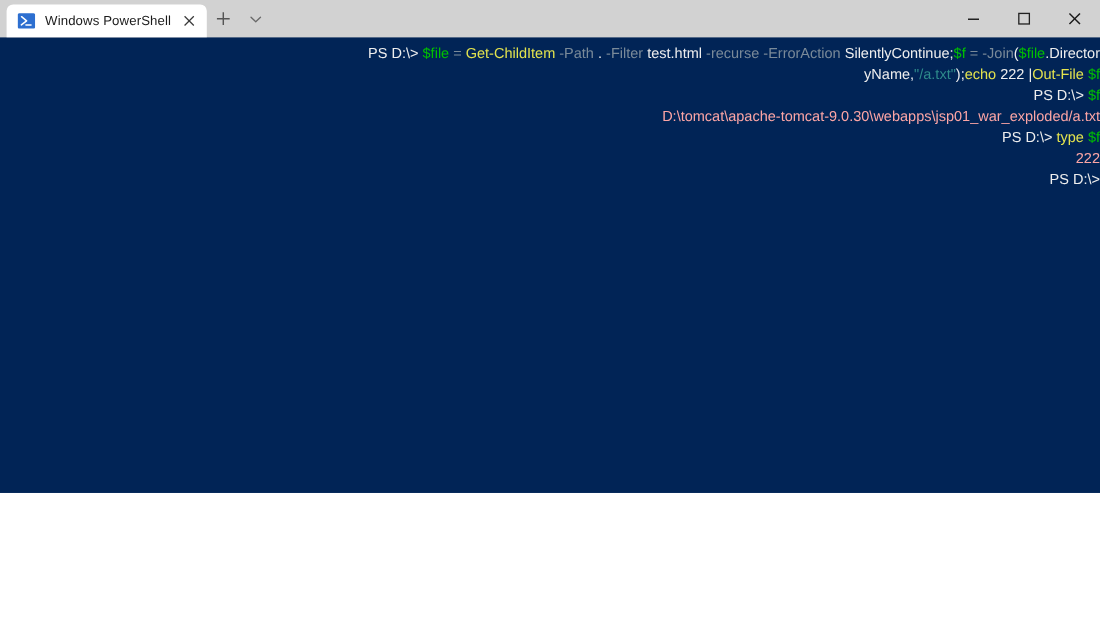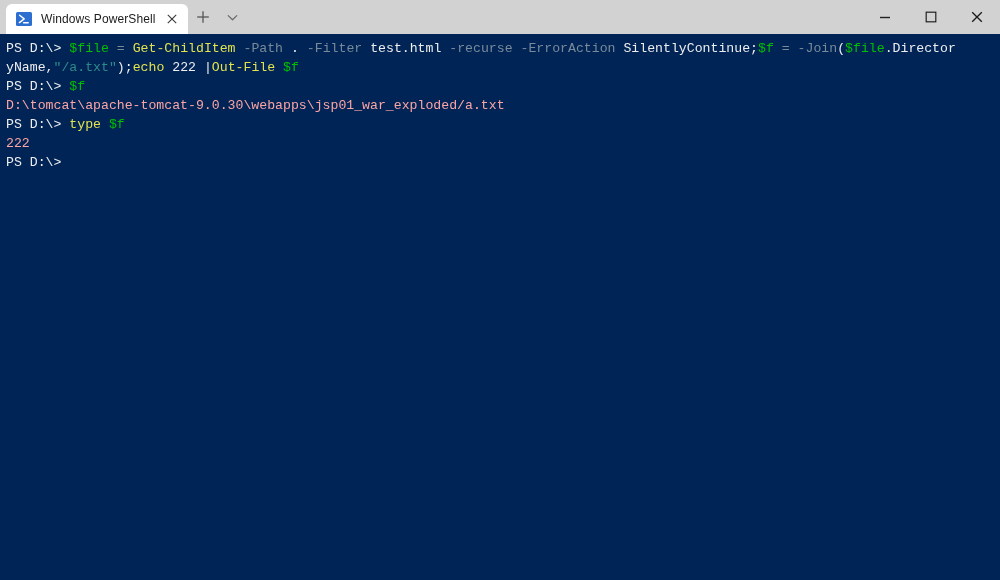--- a/index.html
+++ b/index.html
@@ -10,21 +10,21 @@
   body {
     width: 1000px;
     height: 580px;
     overflow: hidden;
     font-family: "Liberation Sans", sans-serif;
   }
 
   #app {
     position: relative;
     width: 1000px;
-    height: 580px;
+    height: 448px;
     background: #012456;
     display: flex;
     flex-direction: column;
   }
 
   
   .titlebar {
     position: relative;
     height: 34px;
     min-height: 34px;
@@ -115,26 +115,27 @@
   
   .terminal {
     flex: 1 1 auto;
     background: #012456;
     padding: 5px 0 0 6px;
     box-sizing: border-box;
     overflow: hidden;
   }
 
   .console {
-    font-family: Liberation Mono, monospace;
+    font-family: Liberation Sans, sans-serif;
     font-size: 13.2px;
     line-height: 19px;
     white-space: pre;
     color: #cccccc;
     letter-spacing: 0px;
+    text-align: right;
   }
 
   .line { height: 19px; }
 
   
   .c-default { color: #cccccc; }
   .c-white   { color: #eeeeee; }
   .c-var     { color: #00c000; }
   .c-cmdlet  { color: #e3e34e; }
   .c-param   { color: #7a8a99; }

